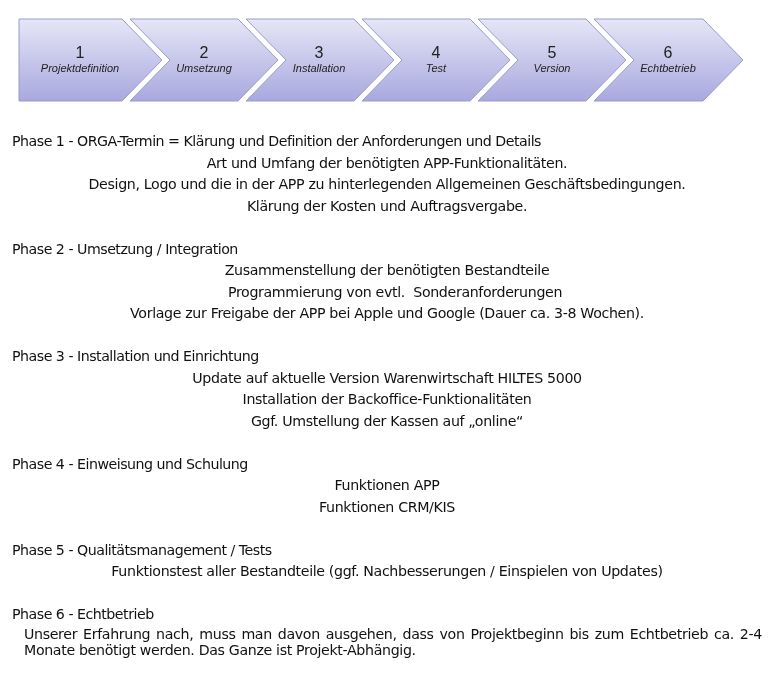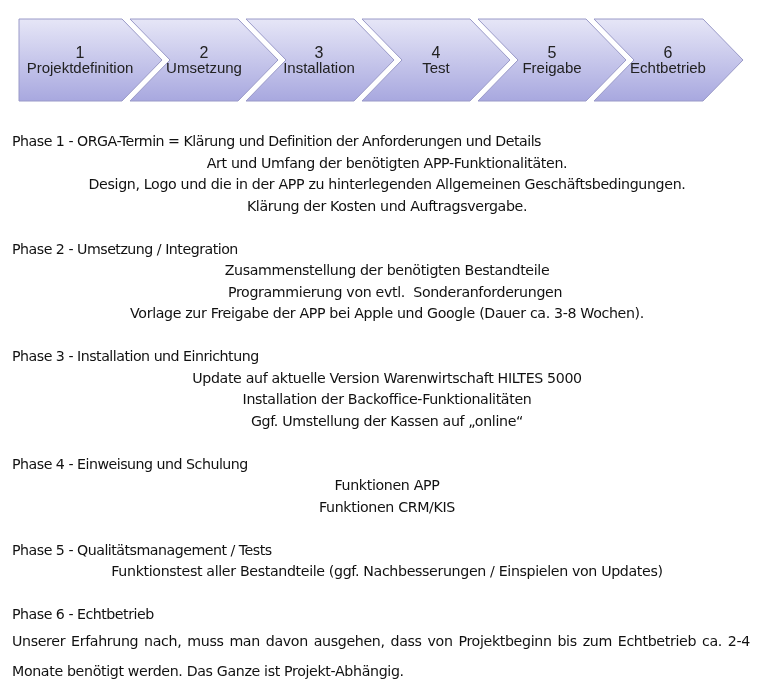--- a/index.html
+++ b/index.html
@@ -1,26 +1,26 @@
 <!DOCTYPE html>
 <html><head>
 <meta charset="utf-8">
 <style>
   html, body { margin: 0; padding: 0; background: #ffffff; }
   body { width: 768px; height: 691px; position: relative; overflow: hidden; }
   .process { position: absolute; left: 0; top: 0; width: 768px; height: 115px; }
   .process svg { position: absolute; left: 0; top: 0; }
   .step-label { position: absolute; top: 44px; width: 110px; text-align: center; color: #222; font-family: "Liberation Sans", sans-serif; }
   .step-num { font-size: 16px; line-height: 18px; display: block; }
-  .step-name { font-size: 15px; line-height: 12px; display: block; }
+  .step-name { font-size: 11px; line-height: 12px; display: block; font-style: italic; }
   .content { position: absolute; left: 12px; top: 131px; width: 750px; font-family: "DejaVu Sans", sans-serif; font-size: 14.2px; color: #111; letter-spacing: -0.35px; }
   .phase { margin-bottom: 21.5px; }
   .phase-title { font-weight: normal; line-height: 21.5px; white-space: nowrap; letter-spacing: -0.5px; }
   .phase-line { line-height: 21.5px; white-space: nowrap; text-align: center; }
-  .phase-para { line-height: 30px; text-align: justify; text-align-last: left; width: 738px; }
+  .phase-para { line-height: 16px; text-align: justify; text-align-last: left; width: 738px; margin-left: 12px; }
 </style>
 </head>
 <body>
 
 <div class="process">
   <svg width="768" height="115">
     <defs>
       <linearGradient id="chev" x1="0" y1="0" x2="0" y2="1">
         <stop offset="0" stop-color="#e6e6f7"></stop>
         <stop offset="1" stop-color="#a8a8df"></stop>
@@ -46,21 +46,21 @@
   <div class="step-label" style="left:264px;">
     <span class="step-num">3</span>
     <span class="step-name">Installation</span>
   </div>
   <div class="step-label" style="left:381px;">
     <span class="step-num">4</span>
     <span class="step-name">Test</span>
   </div>
   <div class="step-label" style="left:497px;">
     <span class="step-num">5</span>
-    <span class="step-name">Freigabe</span>
+    <span class="step-name">Version</span>
   </div>
   <div class="step-label" style="left:613px;">
     <span class="step-num">6</span>
     <span class="step-name">Echtbetrieb</span>
   </div>
 </div>
 
 <div class="content">
   <div class="phase">
     <div class="phase-title">Phase 1 - ORGA-Termin = Klärung und Definition der Anforderungen und Details</div>

